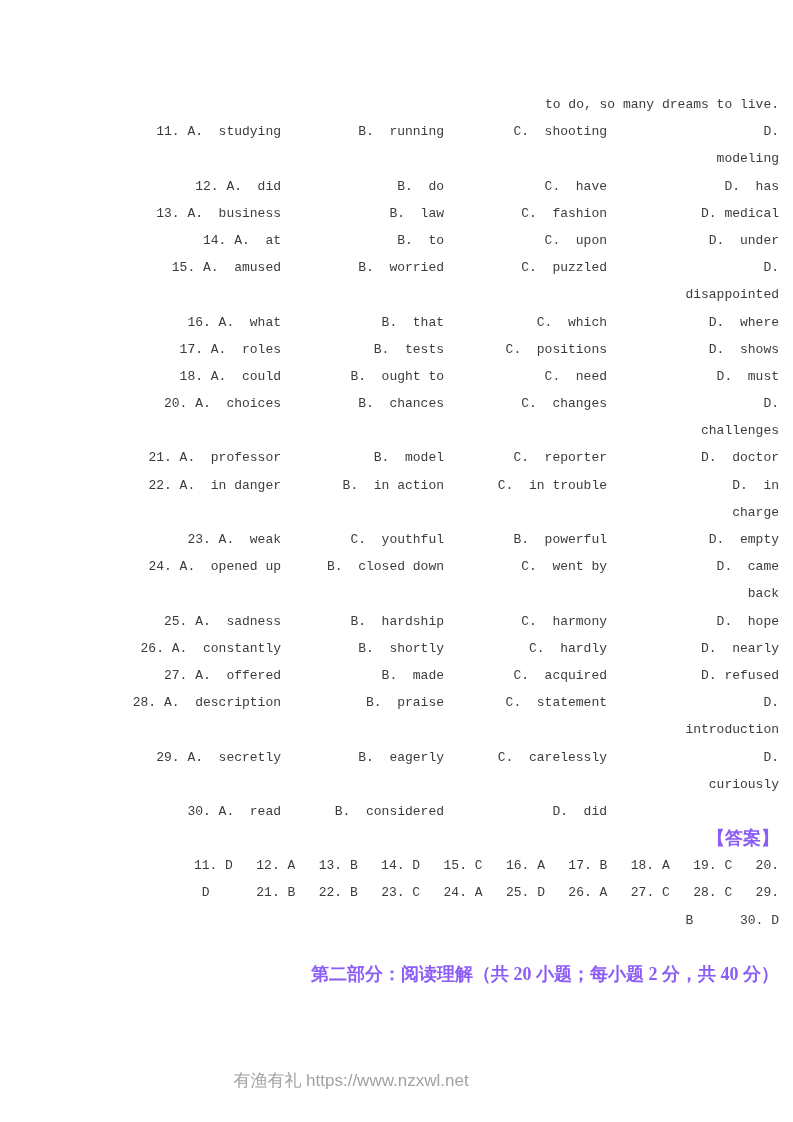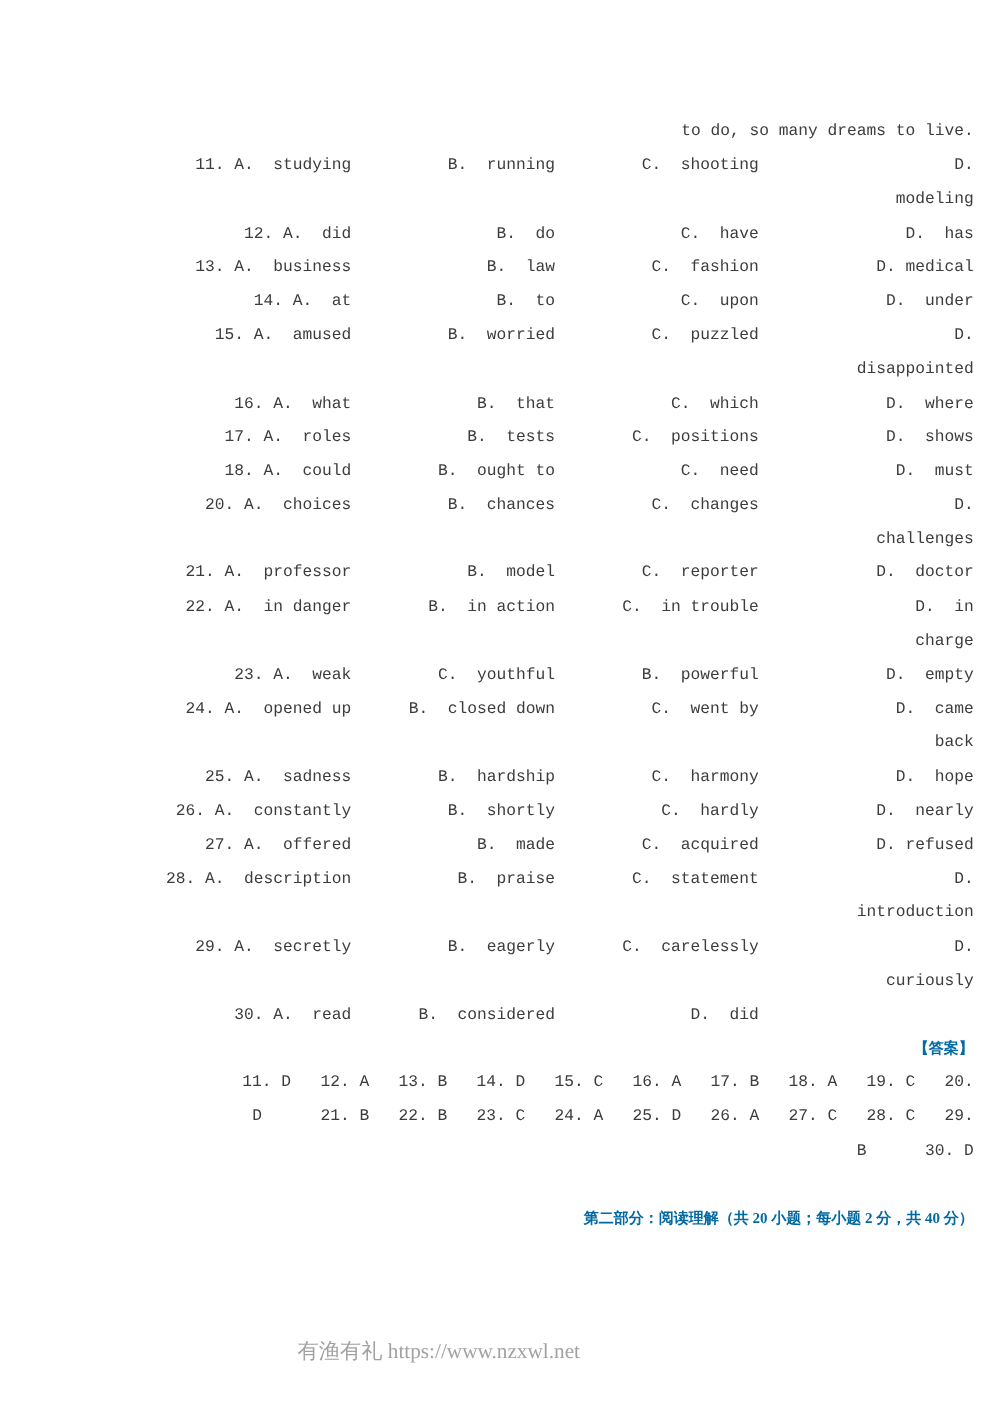--- a/index.html
+++ b/index.html
@@ -33,35 +33,35 @@
     grid-template-columns: 162px 163px 163px auto;
     height: 27.2px;
   }
   .q-row .cell {
     white-space: pre;
     overflow: visible;
   }
   .cjk-heading {
     font-family: "Liberation Serif", "DejaVu Serif", serif;
     font-weight: bold;
-    font-size: 12px;
-    color: #0369a1;
+    font-size: 18px;
+    color: #8b5cf6;
     height: 27.2px;
     white-space: pre;
   }
   .spacer {
     height: 27.2px;
   }
   .watermark {
     position: absolute;
     top: 1067px;
     left: 0;
     width: 702px;
     text-align: center;
-    font-family: Liberation Serif, serif;
+    font-family: Liberation Sans, sans-serif;
     font-size: 17px;
     line-height: 27px;
     color: #a2a2a2;
   }
 </style>
 </head>
 <body>
 
 <div class="content">
 

